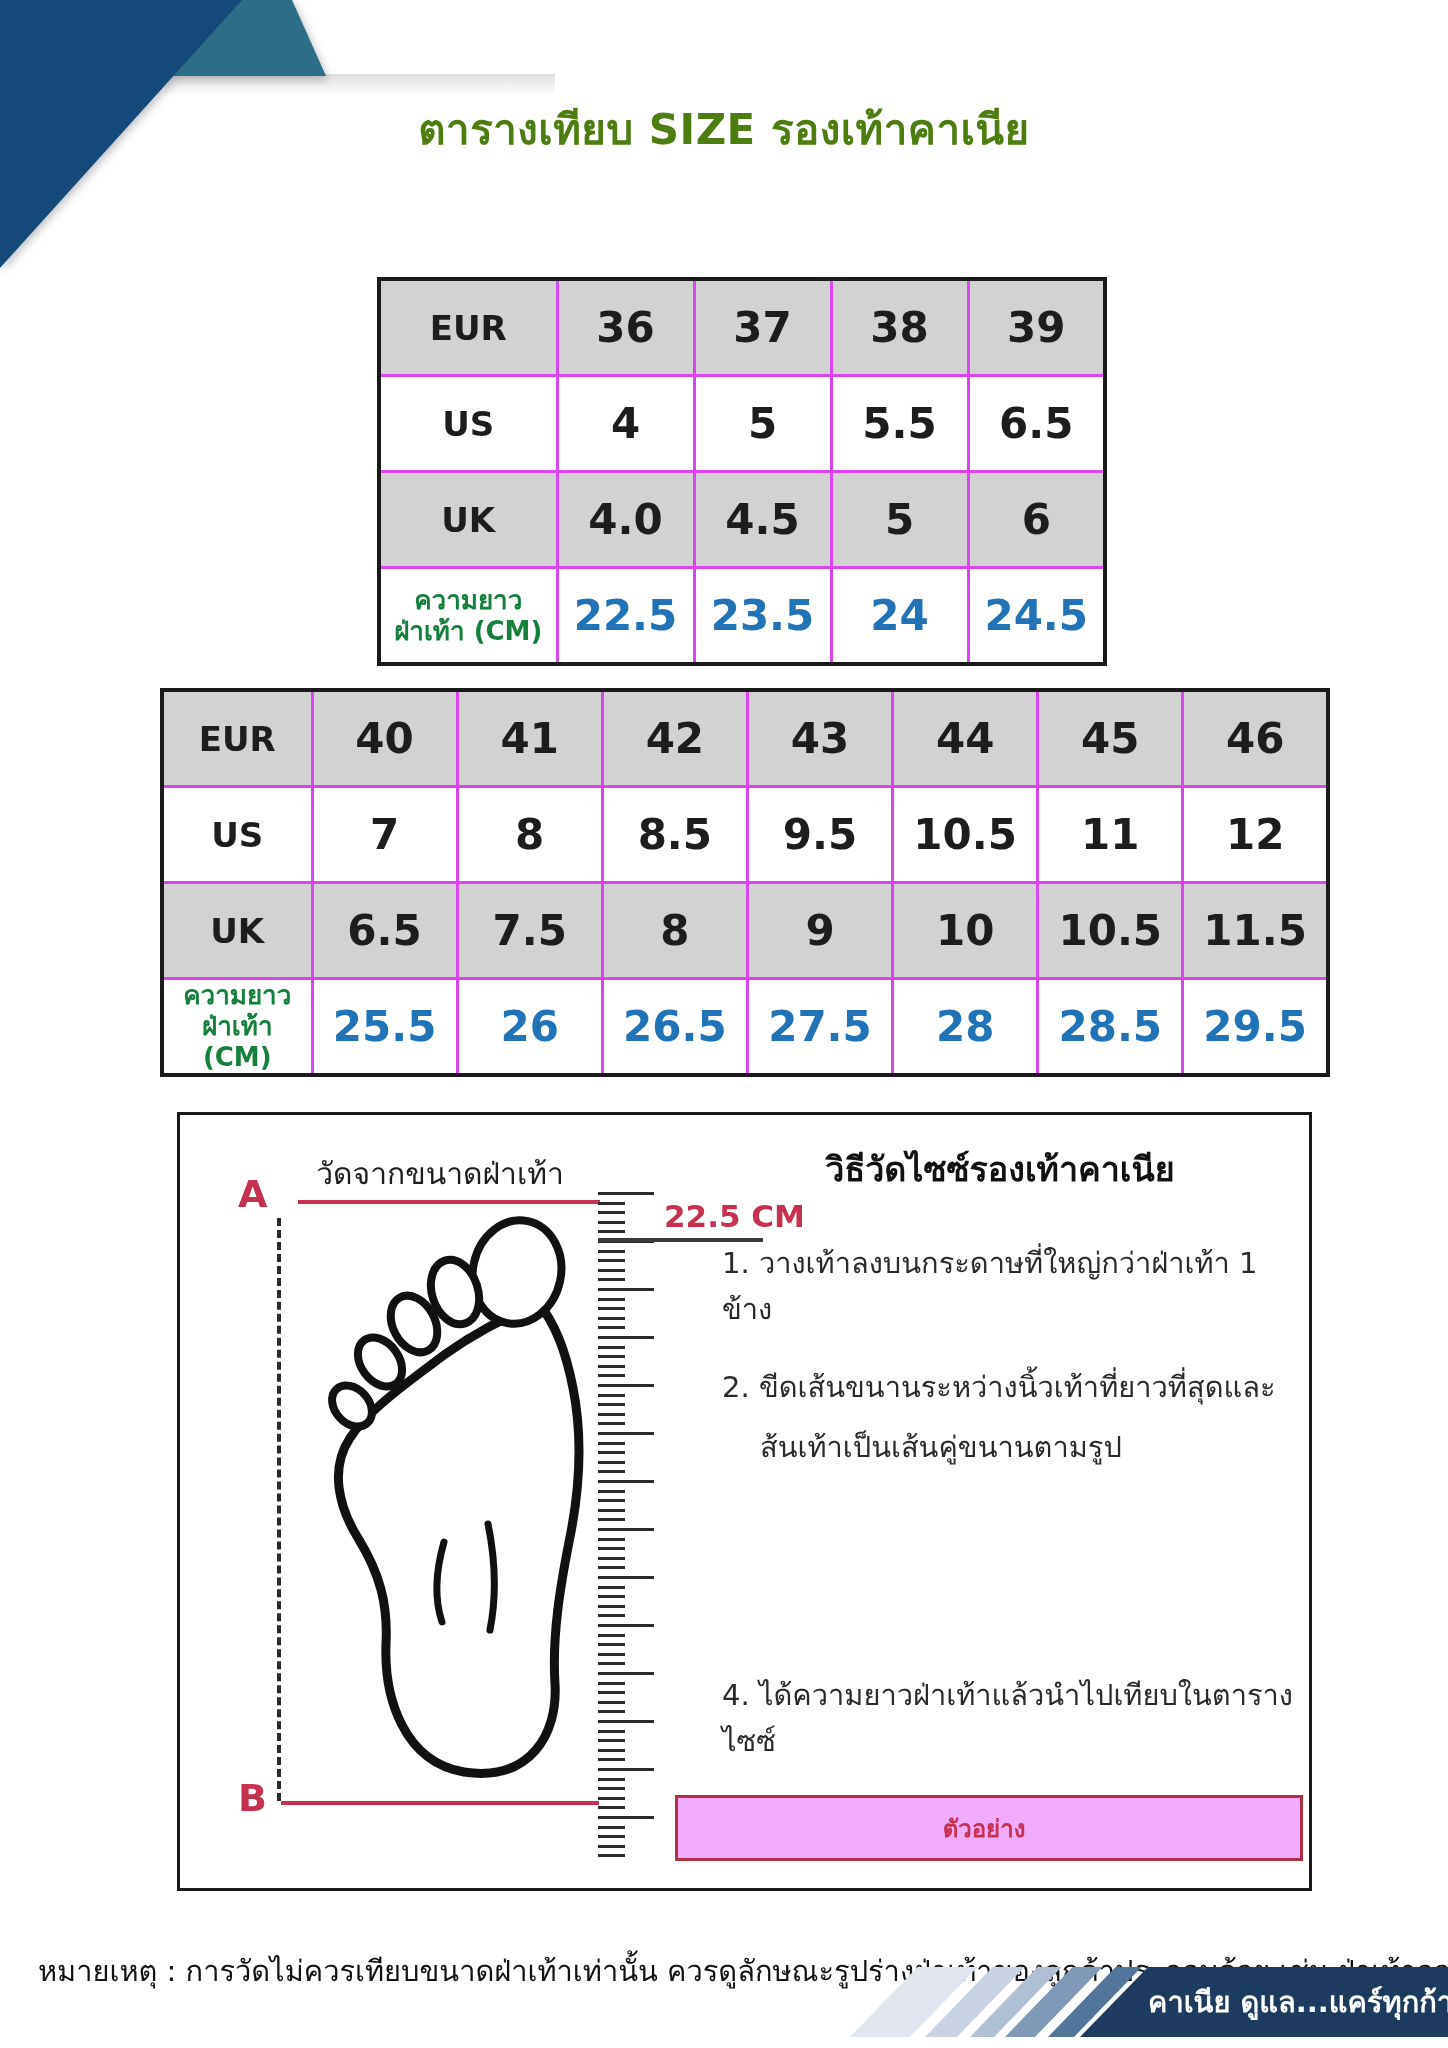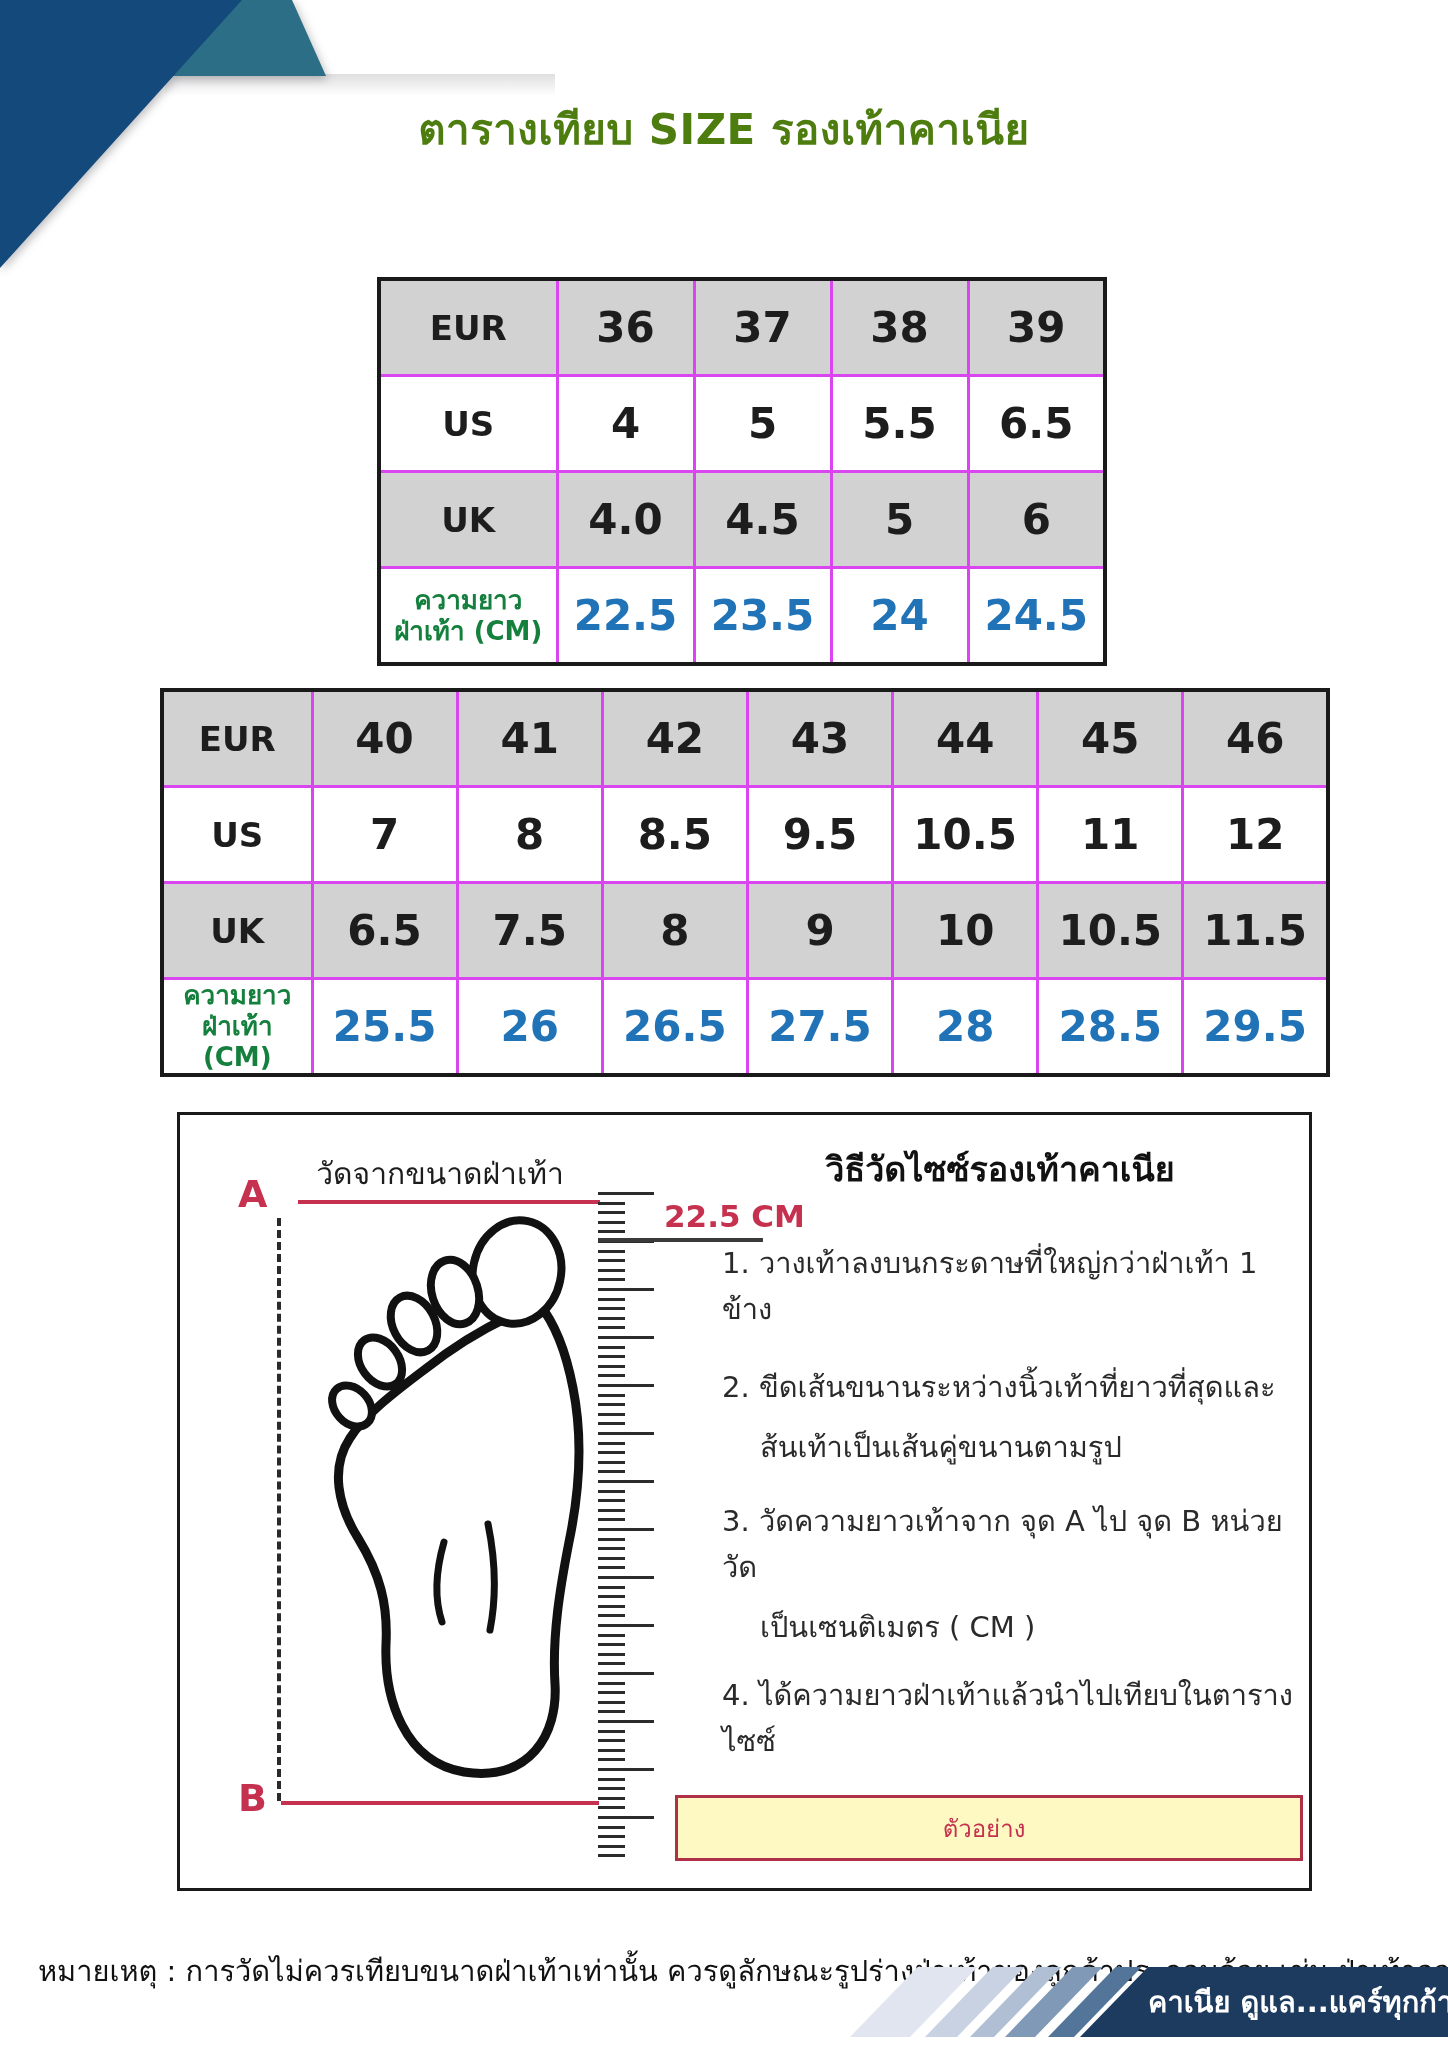--- a/index.html
+++ b/index.html
@@ -54,21 +54,21 @@
   
   .foot-svg{position:absolute;left:292px;top:1206px;}
   
   .step{position:absolute;left:722px;width:590px;font-size:29px;color:#2a2a2a;line-height:46px;}
   .step .line2{padding-left:38px;margin-top:14px;}
   .step .line2:empty{display:none;}
   .step1{top:1240px;} .step2{top:1364px;} .step3{top:1498px;} .step4{top:1672px;}
   
   .example-box{position:absolute;left:675px;top:1795px;width:622px;height:60px;
     border:3px solid #b03048;display:flex;align-items:center;justify-content:center;
-    white-space:nowrap;font-size:24px;color:#222;background:#fef9c3;}
+    white-space:nowrap;font-size:24px;color:#222;background:#f0abfc;font-weight:bold;}
   .example-box .prefix{color:#c5314e;margin-right:10px;}
   
   .note-text{position:absolute;left:38px;top:1948px;width:1390px;font-size:29px;color:#111;
     white-space:nowrap;}
   
   .footer{position:absolute;left:0;top:1967px;width:1448px;height:70px;}
   .stripe{position:absolute;top:0;height:70px;transform:skewX(-44deg);transform-origin:0 100%;}
   .stripe.s1{left:850px;width:60px;background:#e0e5ef;}
   .stripe.s2{left:925px;width:32px;background:#c9d2e2;}
   .stripe.s3{left:970px;width:24px;background:#b0bfd3;}
@@ -211,24 +211,20 @@
   </svg>
 
   <div class="step step1">
     <div class="line1">1. วางเท้าลงบนกระดาษที่ใหญ่กว่าฝ่าเท้า 1 ข้าง</div>
 
   </div>
   <div class="step step2">
     <div class="line1">2. ขีดเส้นขนานระหว่างนิ้วเท้าที่ยาวที่สุดและ</div>
     <div class="line2">ส้นเท้าเป็นเส้นคู่ขนานตามรูป</div>
   </div>
-  <div class="step step3">
-    <div class="line1">3. วัดความยาวเท้าจาก จุด A ไป จุด B หน่วยวัด</div>
-    <div class="line2">เป็นเซนติเมตร ( CM )</div>
-  </div>
   <div class="step step4">
     <div class="line1">4. ได้ความยาวฝ่าเท้าแล้วนำไปเทียบในตารางไซซ์</div>
 
   </div>
 
   <div class="example-box">
     <span class="prefix">ตัวอย่าง</span>
   </div>
 
   <div class="note-text">หมายเหตุ : การวัดไม่ควรเทียบขนาดฝ่าเท้าเท่านั้น ควรดูลักษณะรูปร่างฝ่าเท้าของลูกค้าประกอบด้วย เช่น  ฝ่าเท้าอวบ ฝ่าเท้าแบน</div>

